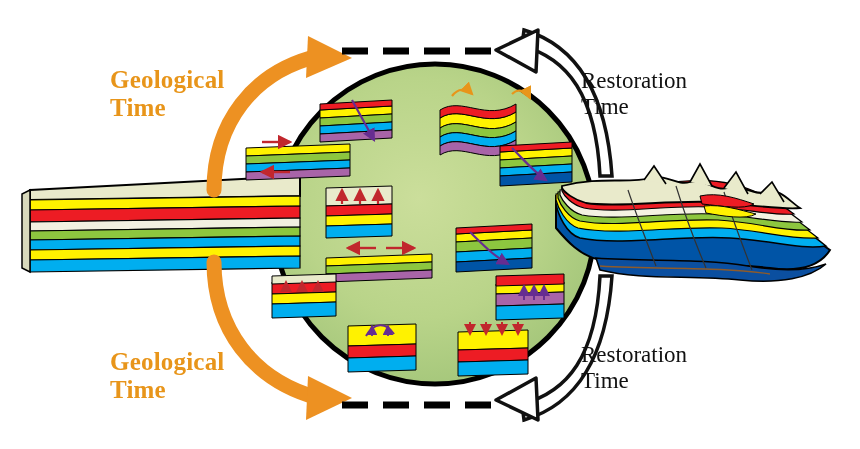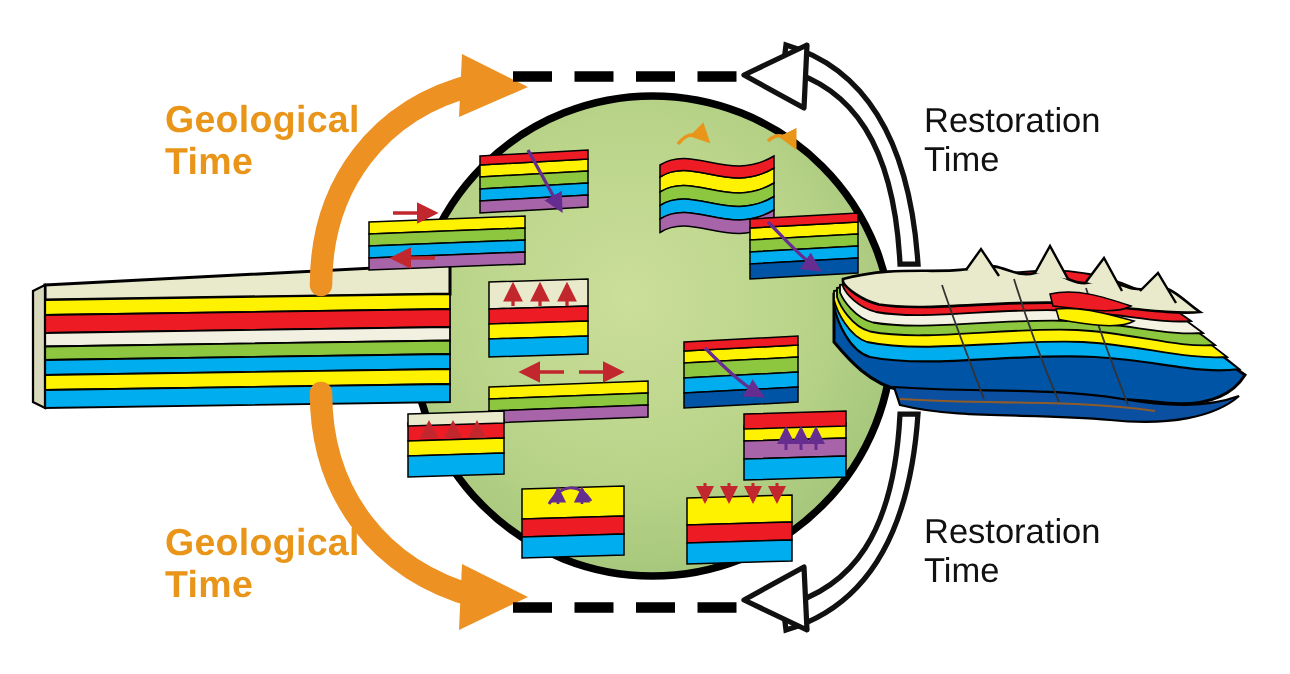--- a/index.html
+++ b/index.html
@@ -22,36 +22,35 @@
   svg#scene {
     position: absolute;
     left: 0;
     top: 0;
     width: 860px;
     height: 449px;
     display: block;
   }
   .label {
     position: absolute;
-    font-family: Liberation Sans, sans-serif;
+    font-family: Liberation Serif, serif;
     font-weight: bold;
     line-height: 1.12;
     white-space: pre-line;
     pointer-events: none;
   }
   .label-geo {
     color: #E8951A;
     font-size: 25px;
     letter-spacing: 0.2px;
   }
   .label-rest {
     color: #111111;
     font-size: 23px;
     font-weight: normal;
-    margin-left: 35px;
   }
   #geo-top-label { left: 110px; top: 66px; }
   #geo-bottom-label { left: 110px; top: 348px; }
   #rest-top-label { left: 581px; top: 68px; }
   #rest-bottom-label { left: 581px; top: 342px; }
 </style>
 </head>
 <body>
 
 <div id="diagram-root">

